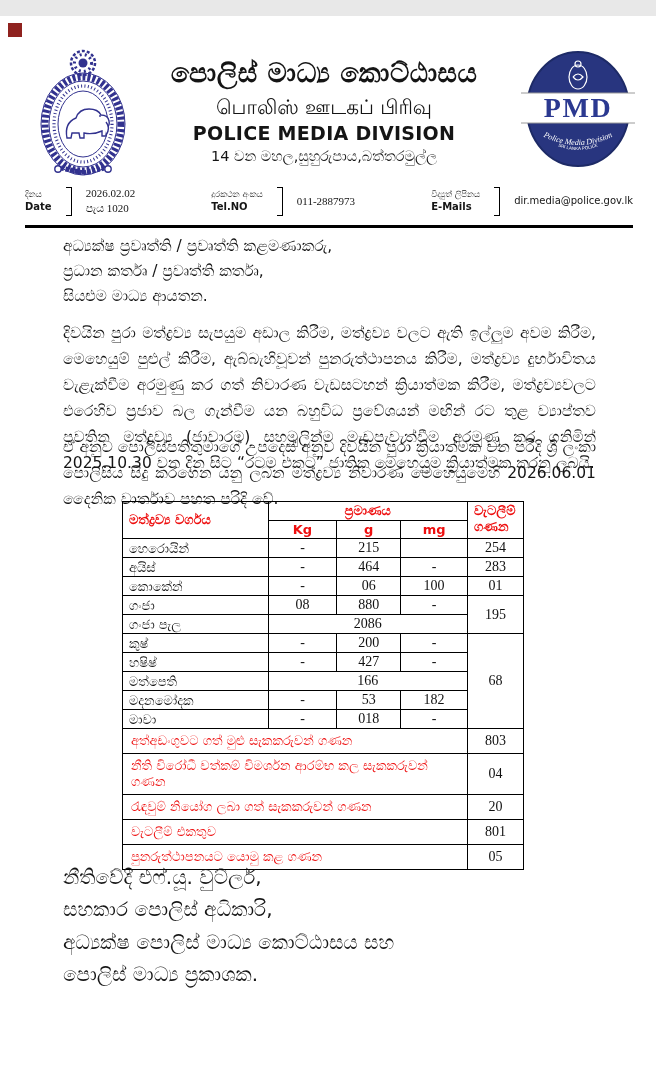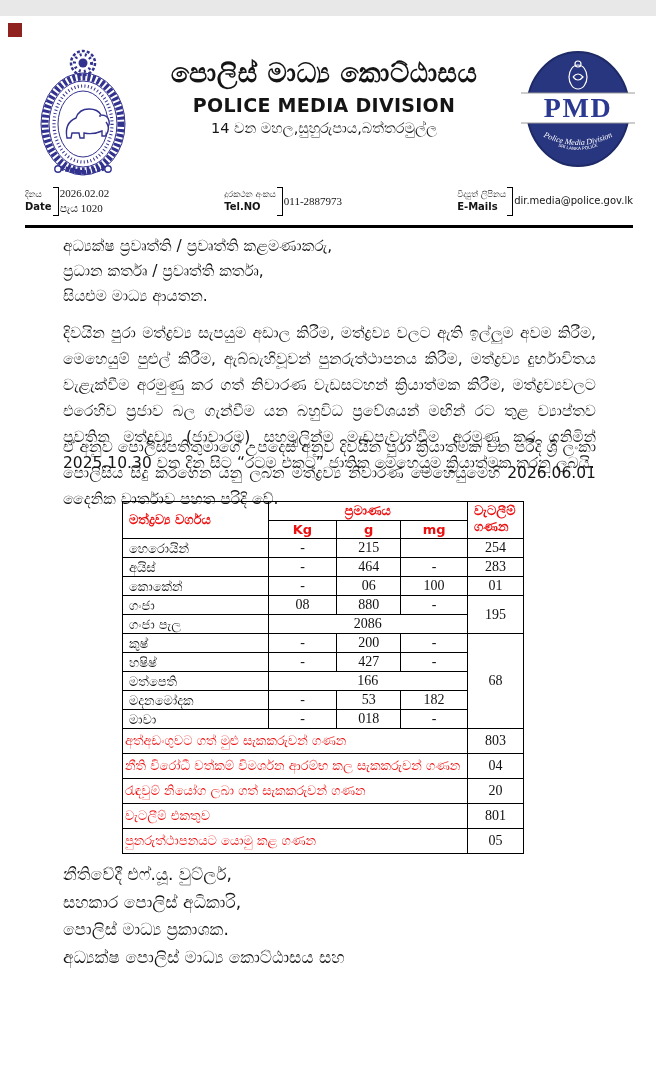--- a/index.html
+++ b/index.html
@@ -22,21 +22,21 @@
   .t-ta { font-size:20px; margin-top:6px; line-height:1.1; }
   .t-en { font-size:19px; font-weight:bold; margin-top:4px; letter-spacing:0.3px; }
   .t-ad { font-size:14.5px; margin-top:4px; }
   .pmd { position:absolute; left:521px; top:33px; }
 
   
   .meta-row {
     position:absolute; left:25px; top:164px; width:608px; height:42px;
     display:flex; align-items:center; justify-content:space-between;
   }
-  .meta-field { display:flex; align-items:center; gap:1px; }
+  .meta-field { display:flex; align-items:center; gap:14px; }
   .meta-labels { text-align:left; }
   .meta-label-si { font-size:8.5px; line-height:1.35; }
   .meta-label-en { font-size:10px; font-weight:bold; line-height:1.2; }
   .bracket { width:6px; height:29px; border:1.5px solid #000; border-left:none; }
   .meta-value { font-size:10px; line-height:1.35; }
   .meta-value.serif { font-family:"Liberation Serif", serif; font-size:11px; }
 
   .rule { position:absolute; left:25px; top:209px; width:608px; height:2.5px; background:#000; }
 
   
@@ -51,25 +51,25 @@
   .p2 { top:418px; }
 
   
   table.drug { position:absolute; left:122px; top:485px; width:402px; border-collapse:collapse;border-radius:16px; }
   table.drug td, table.drug th { border:1px solid #000; padding:1px 6px; vertical-align:middle; }
   th.red, td.red { color:#ee0f0f; font-weight:bold; font-size:13px; text-align:left; }
   th.red.ctr { text-align:center; }
   td.num { font-family:"Liberation Serif", serif; font-size:14px; text-align:center; font-weight:normal; color:#111; }
   td.name { font-size:13px; line-height:15px; color:#111; }
   tr.datarow td { height:17px; }
-  tr.sumrow td { height:24px; padding:4px 2px; }
+  tr.sumrow td { height:24px; padding:4px 8px; }
   td.sumlabel { color:#ee0f0f; font-size:13px; }
 
   
-  .signature { position:absolute; left:63px; top:845px; font-size:17px; line-height:1.62; }
+  .signature { position:absolute; left:63px; top:845px; font-size:20px; line-height:1.62; }
 </style>
 </head>
 <body>
 
 <div class="page">
 
   <div class="corner-mark"></div>
 
   <div class="crest">
     <svg width="106" height="145" viewBox="0 0 106 145">
@@ -94,20 +94,21 @@
 
         <path d="M31 126 l14 3 l8 2 l8 -2 l14 -3" stroke-width="5" stroke-dasharray="3 1.6"></path>
         <circle cx="28" cy="127" r="3.2" stroke-width="1.4"></circle>
         <circle cx="78" cy="127" r="3.2" stroke-width="1.4"></circle>
       </g>
     </svg>
   </div>
 
   <div class="head-center">
     <div class="t-si">පොලිස් මාධ්‍ය කොට්ඨාසය</div>
+    <div class="t-ta">பொலிஸ் ஊடகப் பிரிவு</div>
     <div class="t-en">POLICE MEDIA DIVISION</div>
     <div class="t-ad">14 වන මහල,සුහුරුපාය,බත්තරමුල්ල</div>
   </div>
 
   <div class="pmd">
     <svg width="114" height="122" viewBox="0 0 114 122">
       <ellipse cx="57" cy="60" rx="51" ry="57" fill="#28357F" stroke="#1d2a66" stroke-width="2"></ellipse>
 
       <g fill="none" stroke="#ffffff" stroke-width="1.2">
         <ellipse cx="57" cy="28" rx="9" ry="12"></ellipse>
@@ -281,17 +282,17 @@
       <tr class="sumrow">
         <td class="sumlabel" colspan="4">පුනරුත්ථාපනයට යොමු කළ ගණන</td>
         <td class="num">05</td>
       </tr>
     </tbody>
   </table>
 
   <div class="signature">
     <div>නීතිවේදී එෆ්.යූ. වුට්ලර්,</div>
     <div>සහකාර පොලිස් අධිකාරි,</div>
+    <div>අධ්‍යක්ෂ පොලිස් මාධ්‍ය කොට්ඨාසය සහ</div>
     <div>පොලිස් මාධ්‍ය ප්‍රකාශක.</div>
-    <div>අධ්‍යක්ෂ පොලිස් මාධ්‍ය කොට්ඨාසය සහ</div>
   </div>
 
 </div>
 
 </body></html>

